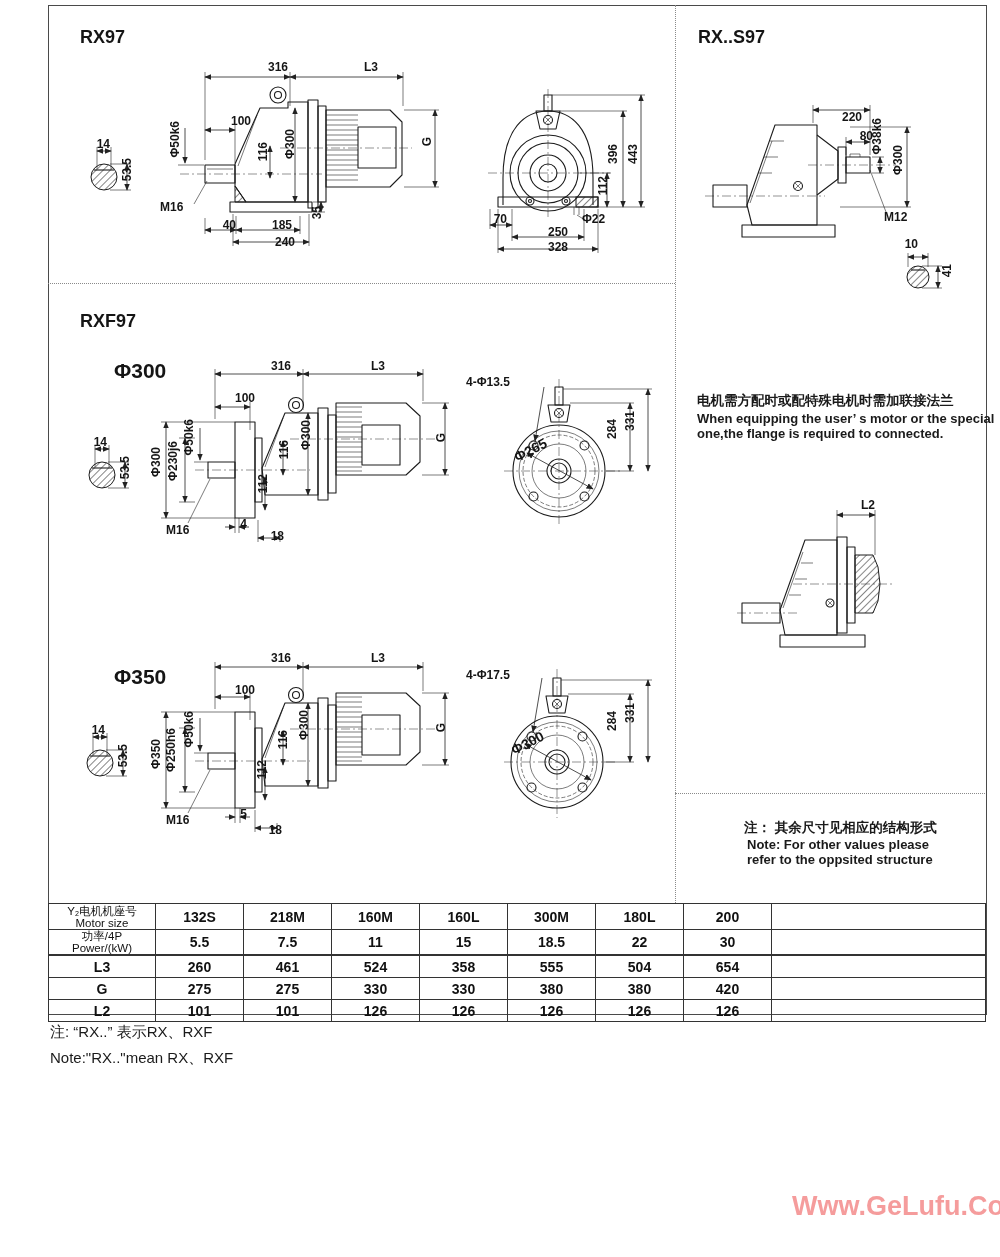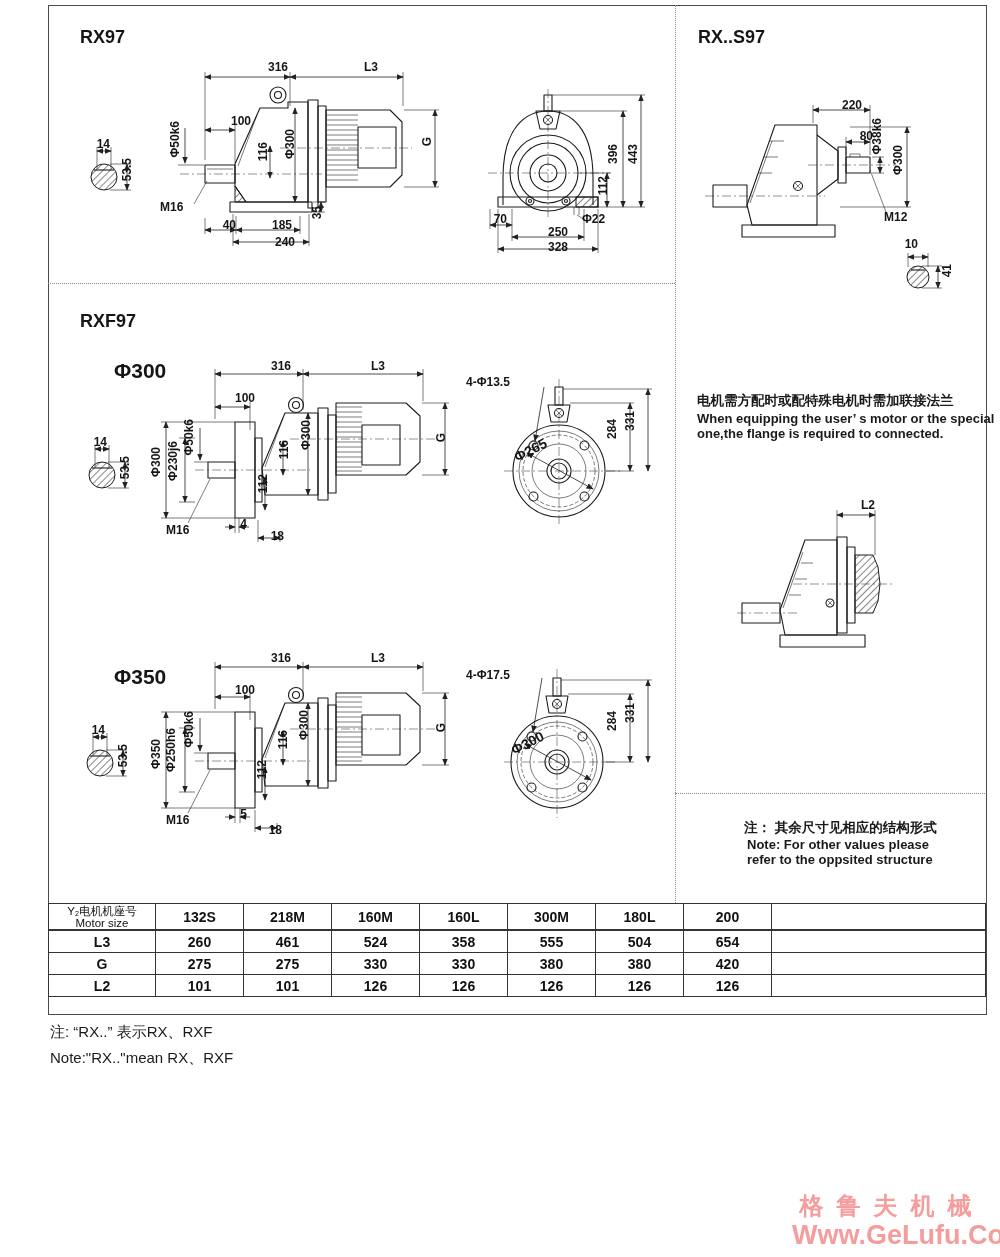--- a/index.html
+++ b/index.html
@@ -180,21 +180,21 @@
     <line class="d" x1="180" y1="72" x2="180" y2="88" marker-start="url(#arr)" marker-end="url(#arr)"></line>
     <path class="e" d="M172,72h12 M172,88h12"></path>
     <line class="d" x1="207" y1="42" x2="207" y2="122" marker-start="url(#arr)" marker-end="url(#arr)"></line>
     <path class="e" d="M150,42H211 M140,122H211 M170,85L186,127"></path>
     <circle class="ht" cx="218" cy="192" r="11"></circle>
       <line class="o" x1="211" y1="185" x2="225" y2="185"></line>
     <line class="d" x1="208" y1="172" x2="228" y2="172" marker-start="url(#arr)" marker-end="url(#arr)"></line>
     <path class="e" d="M208,168v14 M228,168v14 M222,181h20 M222,203h20"></path>
     <line class="d" x1="238" y1="181" x2="238" y2="203" marker-start="url(#arr)" marker-end="url(#arr)"></line>
   </svg>
-  <div class="lbl ctr" style="left:822px;top:99px;width:40px">220</div>
+  <div class="lbl ctr" style="left:822px;top:111px;width:40px">220</div>
   <div class="lbl ctr" style="left:845px;top:130px;width:28px">80</div>
   <div class="lbl vrt" style="left:871px;top:118px">Φ38k6</div>
   <div class="lbl vrt" style="left:892px;top:145px">Φ300</div>
   <div class="lbl" style="left:884px;top:211px">M12</div>
   <div class="lbl ctr" style="left:890px;top:238px;width:28px">10</div>
   <div class="lbl vrt" style="left:941px;top:264px">41</div>
 
   <svg class="drw" style="left:68px;top:437px" width="70" height="70">
     <circle class="ht" cx="34" cy="38" r="13"></circle>
       <line class="o" x1="24" y1="31" x2="44" y2="31"></line>
@@ -411,20 +411,34 @@
         <div class="h2l">Y₂电机机座号</div>
         <div class="h2l">Motor size</div>
       </td>
       <td>132S</td>
       <td>218M</td>
       <td>160M</td>
       <td>160L</td>
       <td>300M</td>
       <td>180L</td>
       <td>200</td>
+      <td></td>
+    </tr>
+    <tr>
+      <td style="height:24px">
+        <div class="h2l">功率/4P</div>
+        <div class="h2l">Power/(kW)</div>
+      </td>
+      <td>5.5</td>
+      <td>7.5</td>
+      <td>11</td>
+      <td>15</td>
+      <td>18.5</td>
+      <td>22</td>
+      <td>30</td>
       <td></td>
     </tr>
     <tr class="thick">
       <td style="height:21px" class="rowlab">L3</td>
       <td>260</td>
       <td>461</td>
       <td>524</td>
       <td>358</td>
       <td>555</td>
       <td>504</td>
@@ -453,17 +467,16 @@
       <td>126</td>
       <td></td>
     </tr>
   </tbody>
     </table>
 
   <div class="note bnote" style="left:50px;top:1022px">注: “RX..” 表示RX、RXF</div>
   <div class="note bnote" style="left:50px;top:1048px">Note:"RX.."mean RX、RXF</div>
 
   <div class="logo" style="left:792px;top:1192px;width:200px">
-    <div style="font:700 24px/1.2 'Liberation Sans',sans-serif;letter-spacing:13px;color:#f59c9c;white-space:nowrap">格鲁夫机械</div>
     <div style="font:700 27px/1.1 'Liberation Sans',sans-serif;color:#f59c9c;white-space:nowrap">Www.GeLufu.Com</div>
   </div>
 
 </div>
 
 </body></html>

